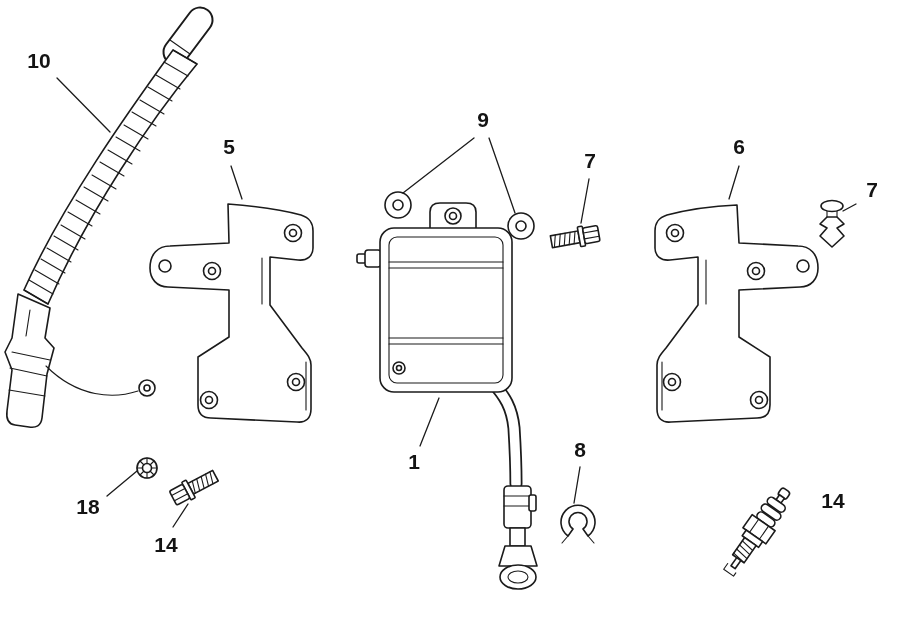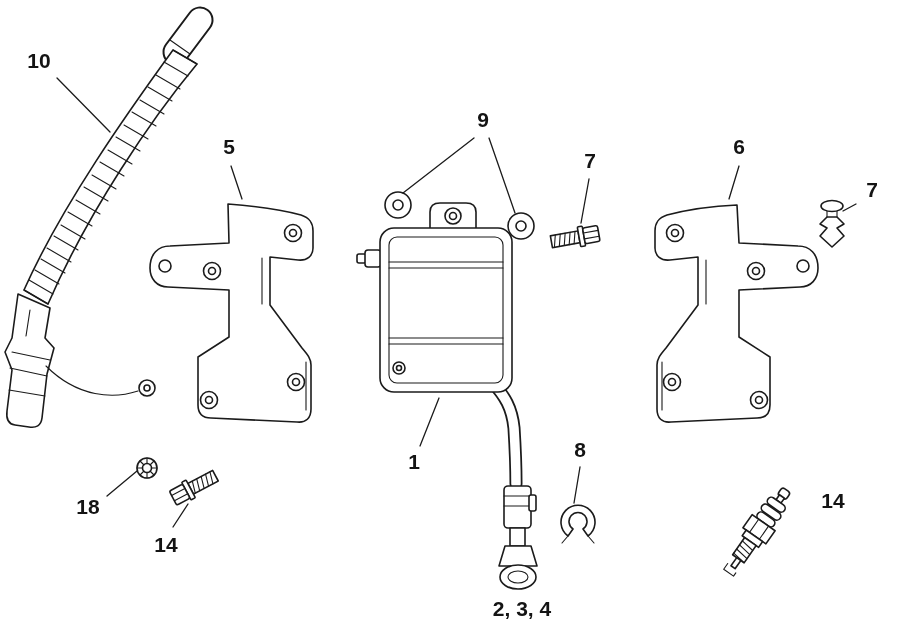--- a/index.html
+++ b/index.html
@@ -164,15 +164,14 @@
   <div class="callout" style="left:39px;top:61px">10</div>
   <div class="callout" style="left:229px;top:147px">5</div>
   <div class="callout" style="left:483px;top:120px">9</div>
   <div class="callout" style="left:590px;top:161px">7</div>
   <div class="callout" style="left:739px;top:147px">6</div>
   <div class="callout" style="left:872px;top:190px">7</div>
   <div class="callout" style="left:414px;top:462px">1</div>
   <div class="callout" style="left:580px;top:450px">8</div>
   <div class="callout" style="left:88px;top:507px">18</div>
   <div class="callout" style="left:166px;top:545px">14</div>
-  <div class="callout" style="left:522px;top:609px">2, 3, 4</div>
   <div class="callout" style="left:833px;top:501px">14</div>
 </div>
 
 </body></html>

